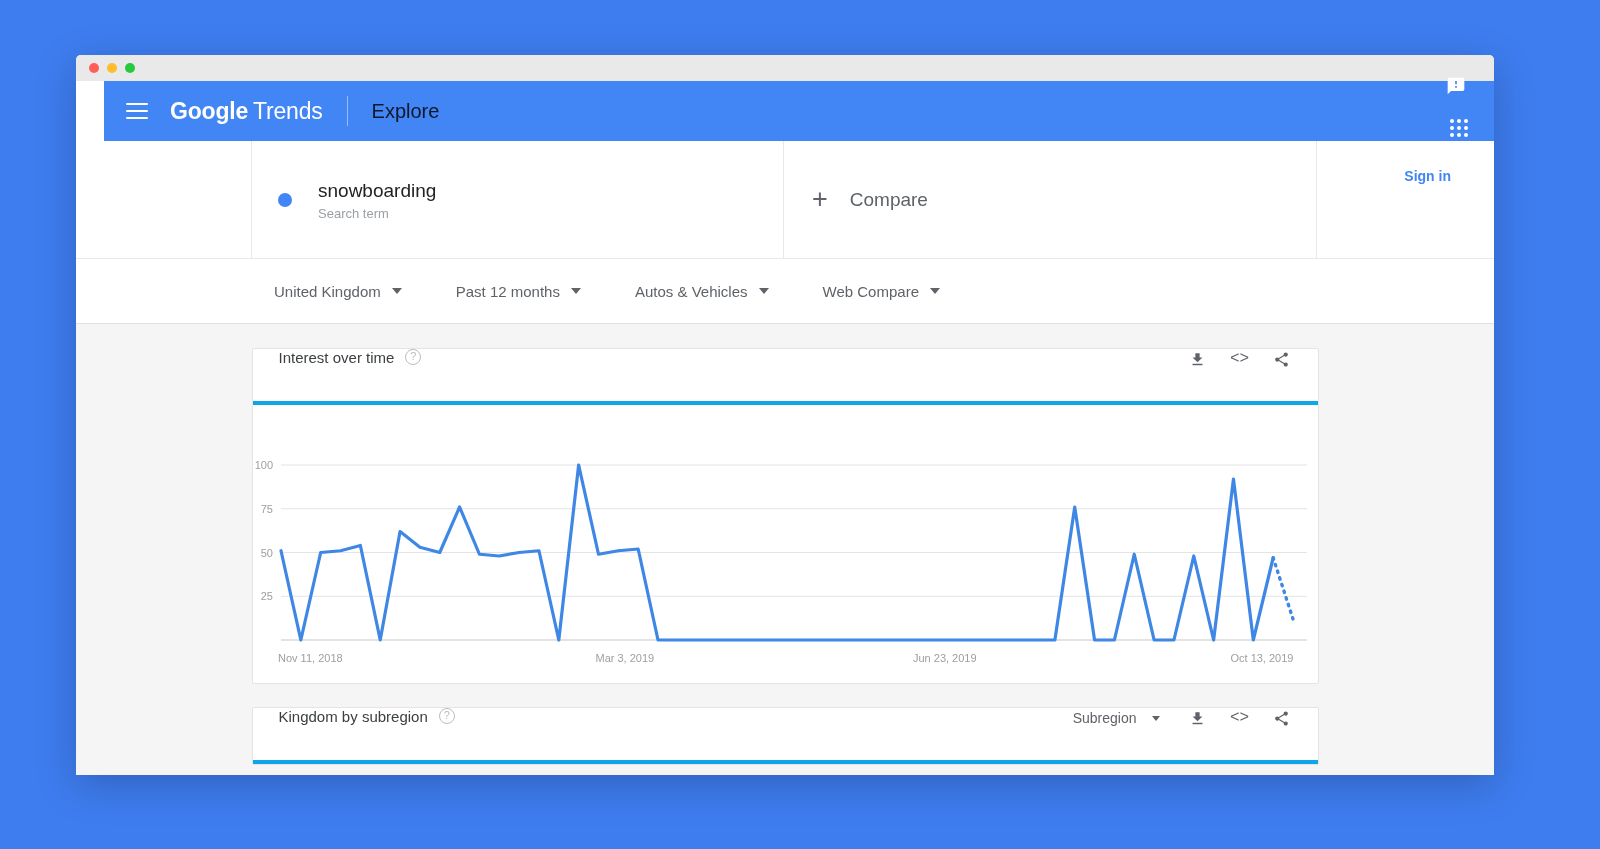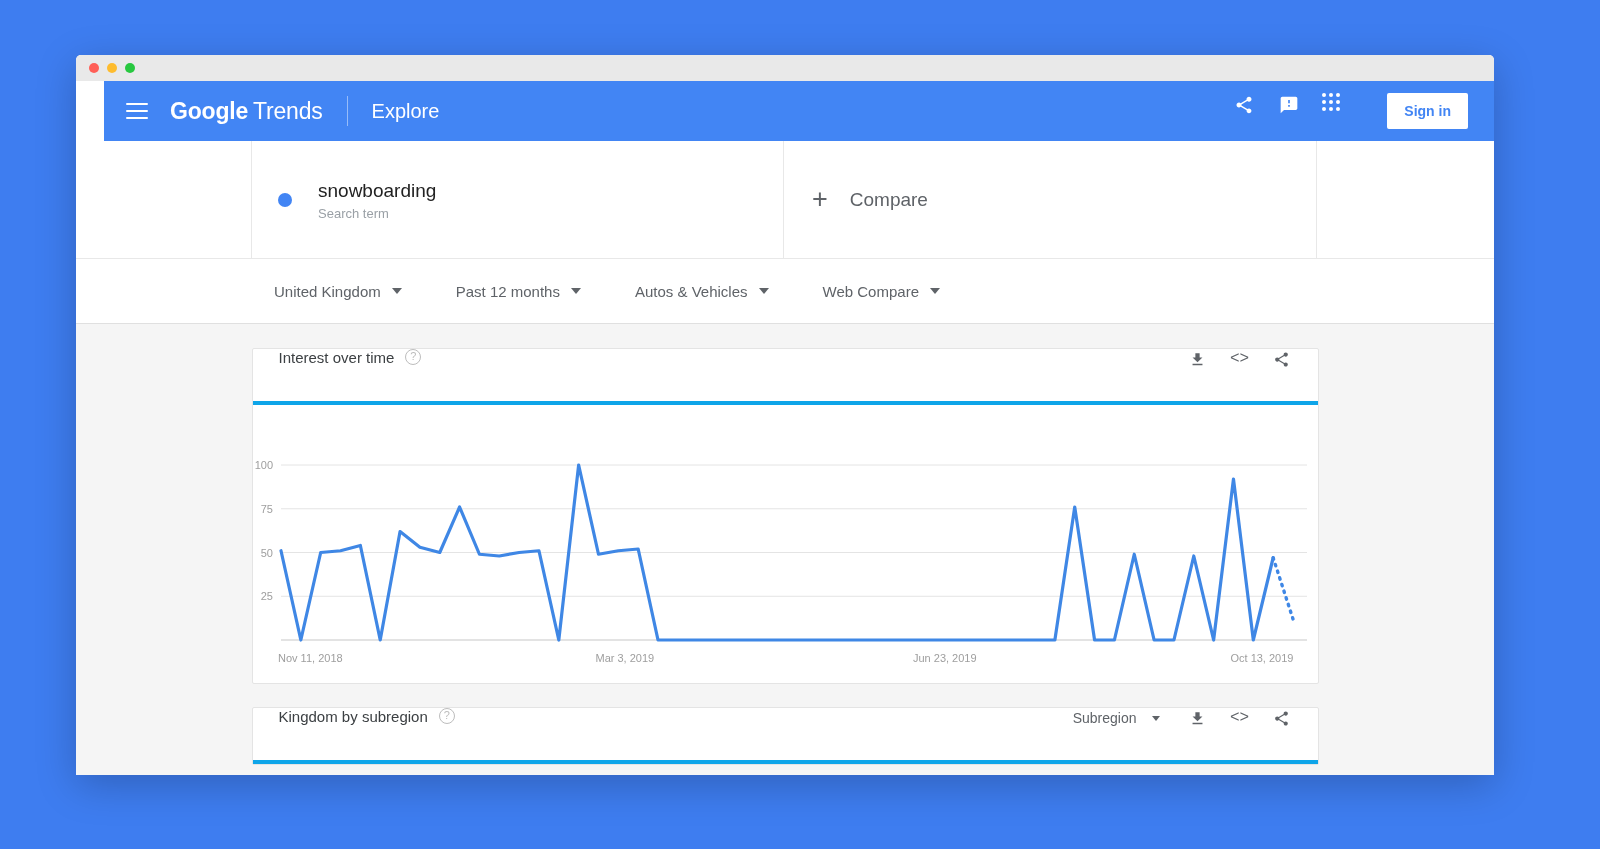--- a/index.html
+++ b/index.html
@@ -70,25 +70,25 @@
   }
   .brand .g { font-weight: bold; }
   .brand .t { font-weight: 400; margin-left: 5px; }
 
   .vdiv {
     width: 1px; height: 30px;
     background: rgba(255,255,255,.45);
     margin: 0 24px;
   }
 
-  .explore { font-size: 20px; color: #ffffff; font-weight: 400; text-align: center; }
+  .explore { font-size: 20px; color: #0f172a; font-weight: 400; text-align: center; }
 
   .spacer { flex: 1; }
 
-  .appbar-icons { display: flex; align-items: flex-start; gap: 21px; }
+  .appbar-icons { display: flex; align-items: flex-end; gap: 21px; flex-direction: column; }
   .abtn {
     width: 24px; height: 24px;
     display: flex; align-items: center; justify-content: center;
     cursor: pointer;
   }
   .abtn svg { fill: #fff; }
 
   .apps-grid {
     width: 18px; height: 18px;
     display: grid;

